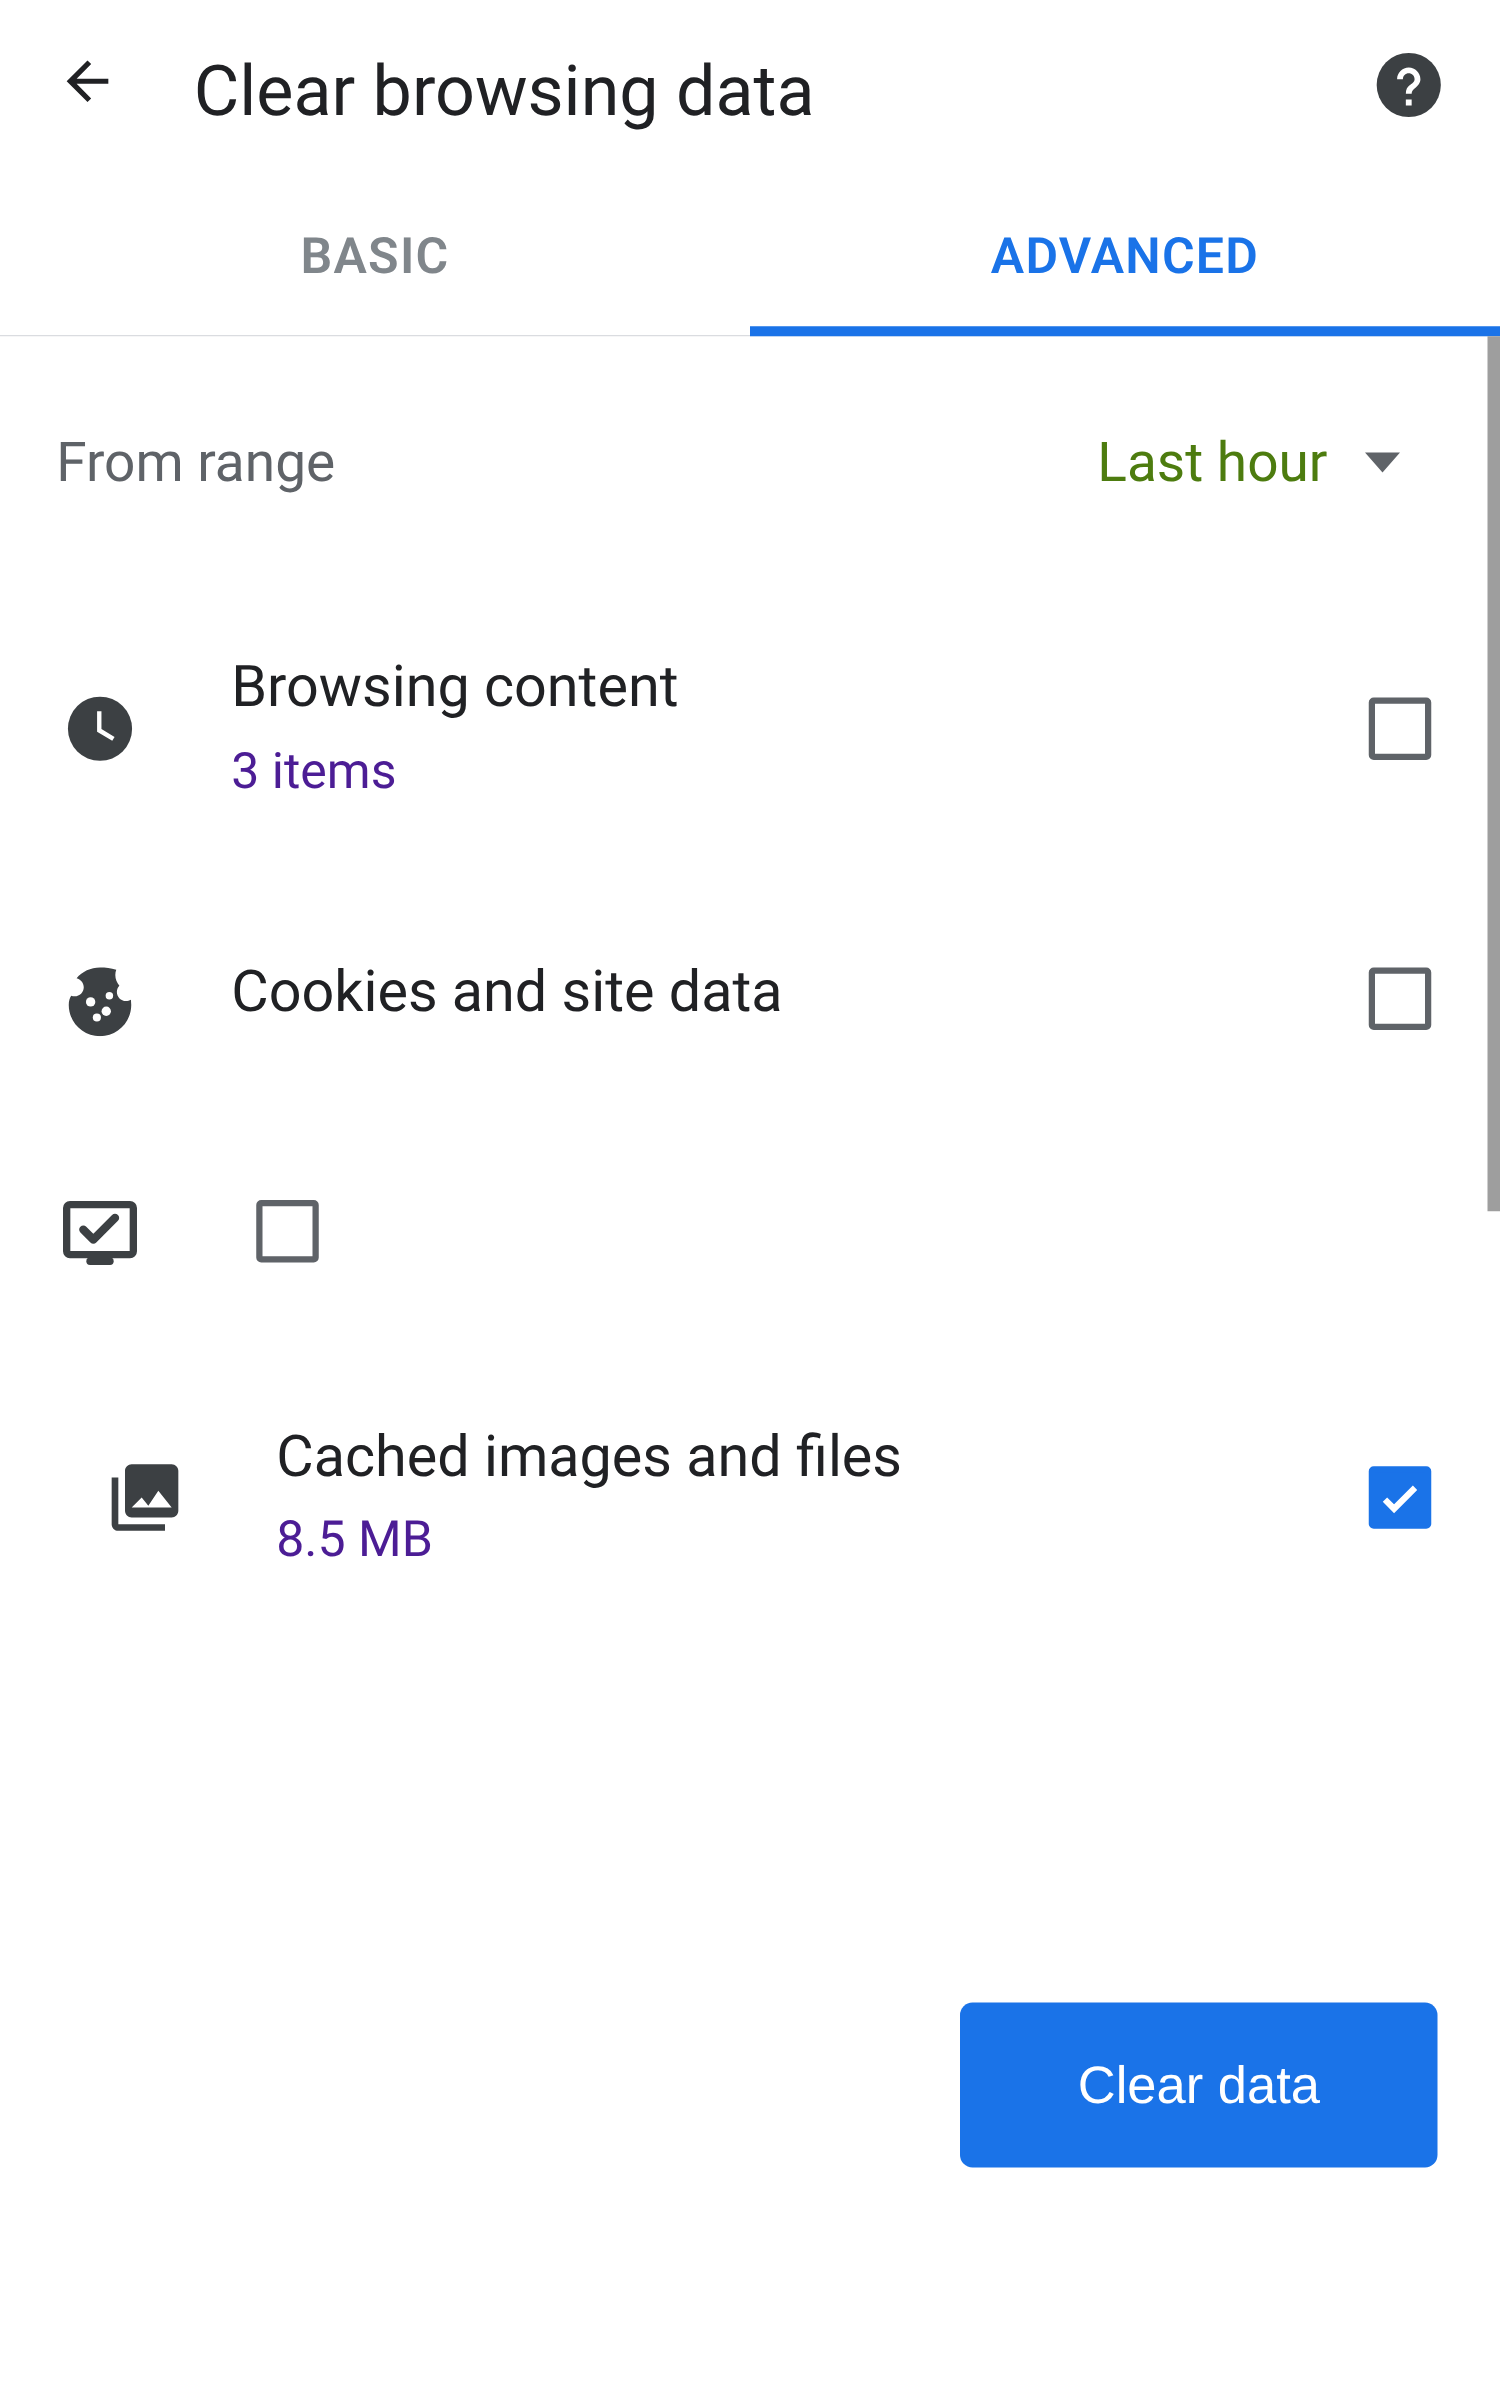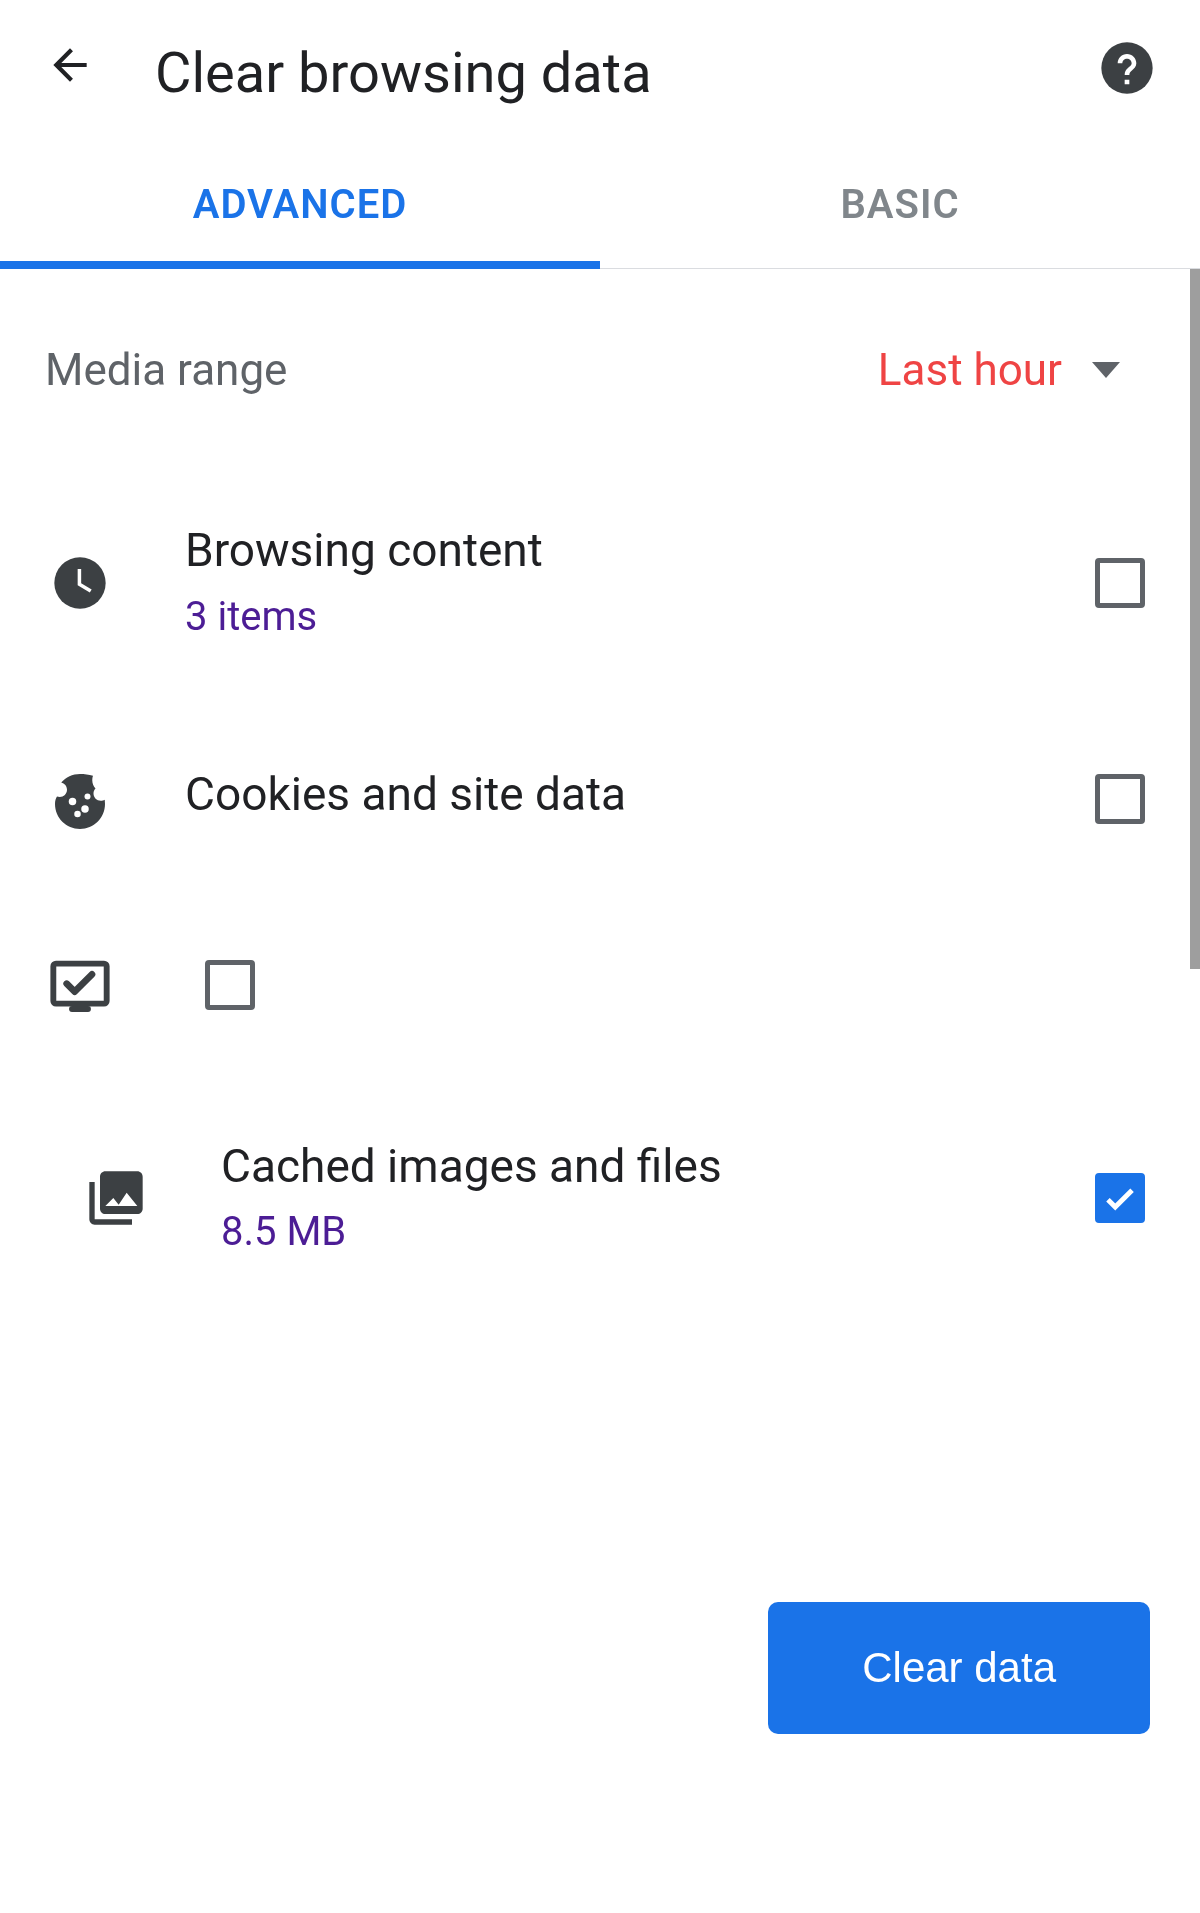--- a/index.html
+++ b/index.html
@@ -93,21 +93,21 @@
       color: #5f6368;
     }
     .time-range-value-wrap {
       display: flex;
       align-items: center;
       cursor: pointer;
       padding-right: 35px;
     }
     .time-range-value {
       font-size: 44px;
-      color: #ef4444;
+      color: #4d7c0f;
       margin-right: 30px;
     }
     .dropdown-triangle {
       width: 0;
       height: 0;
       border-left: 14px solid transparent;
       border-right: 14px solid transparent;
       border-top: 16px solid #5f6368;
     }
     .list-item {
@@ -188,29 +188,29 @@
   <h1 class="page-title">Clear browsing data</h1>
   <div class="help-icon">
     <svg width="56" height="56" viewBox="0 0 24 24">
       <circle cx="12" cy="12" r="11" fill="#3c4043"></circle>
       <path fill="#ffffff" d="M12 6c-2.2 0-4 1.8-4 4h2c0-1.1.9-2 2-2s2 .9 2 2c0 1-1 1.5-1.7 2.1-.8.7-1.3 1.4-1.3 2.9h2c0-.9.4-1.3 1.1-1.9.9-.8 1.9-1.7 1.9-3.1 0-2.2-1.8-4-4-4zm-1 11h2v2h-2v-2z"></path>
     </svg>
   </div>
 </div>
 
 <div class="tabs">
+  <div class="tab tab-inactive">BASIC</div>
   <div class="tab tab-active">ADVANCED</div>
-  <div class="tab tab-inactive">BASIC</div>
 </div>
 
 <div class="content">
   <div class="scroll-indicator"></div>
 
   <div class="time-range-row">
-    <div class="time-range-label">Media range</div>
+    <div class="time-range-label">From range</div>
     <div class="time-range-value-wrap">
       <div class="time-range-value">Last hour</div>
       <div class="dropdown-triangle"></div>
     </div>
   </div>
 
   <div class="list-item">
     <div class="list-item-icon">
       <svg width="56" height="56" viewBox="0 0 24 24">
         <circle cx="12" cy="12" r="11" fill="#3c4043"></circle>

